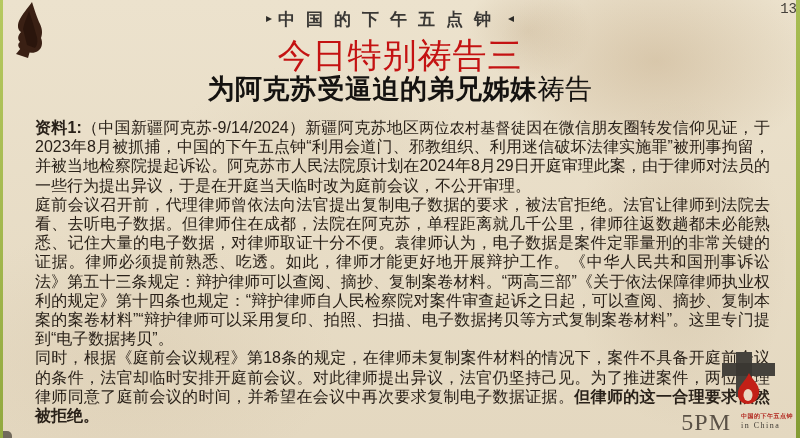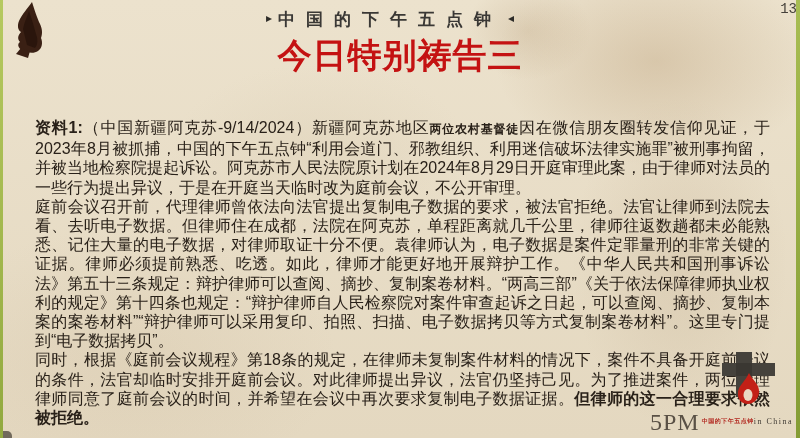--- a/index.html
+++ b/index.html
@@ -25,42 +25,42 @@
     font-family:Liberation Mono, monospace; z-index:5;}
 
   .banner{ position:absolute; top:8px; left:0; width:780px; text-align:center; z-index:4;
     color:#3a3835; font-family:"Liberation Serif","DejaVu Serif",serif; }
   .banner .arrow{ font-size:12px; vertical-align:3px; color:#2e2c29; }
   .banner .text{ font-size:17px; font-weight:700; letter-spacing:11px; margin:0 2px; }
 
   .pray-icon{ position:absolute; left:7px; top:1px; z-index:4; }
 
   .title{ position:absolute; top:33px; left:0; width:800px; text-align:center;
-    font-size:34px; font-weight:700; color:#c41212; letter-spacing:1px; z-index:4;
+    font-size:34px; font-weight:400; color:#c41212; letter-spacing:1px; z-index:4;
     font-family:"Liberation Sans", sans-serif; }
   .subtitle{ position:absolute; top:71px; left:0; width:800px; text-align:center;
     font-size:27px; color:#141210; letter-spacing:0.5px; z-index:4; }
   .subtitle .strong{ font-weight:900; }
   .subtitle .normal{ font-weight:500; }
 
   .body-text{ position:absolute; left:35px; top:118px; width:735px; z-index:3;
     font-size:16px; line-height:19.2px; color:#292119; text-align:justify;
     text-justify:inter-ideograph; letter-spacing:0; }
   .body-text p{ margin:0; }
   .lead-label{ font-weight:800;margin-top:8px; }
-  .big-bold{ font-weight:700; font-size:12px; line-height:19.2px; }
+  .big-bold{ font-weight:400; font-size:15px; line-height:19.2px; }
   .end-bold{ font-weight:800; }
 
   .cross-group{ position:absolute; left:720px; top:350px; width:60px; height:60px; z-index:5; }
   .flame{ position:absolute; left:736px; top:373px; z-index:6; }
 
   .logo{ position:absolute; right:7px; bottom:5px; z-index:5; display:flex; align-items:center; }
   .logo .brand{ font-family:"Liberation Serif","DejaVu Serif",serif; font-size:24px;
     color:#59504563; color:#5a5146; line-height:22px; letter-spacing:1px; }
-  .logo .tag{ display:flex; flex-direction:row; margin-left:2px; padding-bottom:2px; }
+  .logo .tag{ display:flex; flex-direction:column; margin-left:10px; padding-bottom:2px; }
   .logo .tag-cn{ font-size:6px; color:#b2271f; letter-spacing:0.5px; white-space:nowrap;
     font-weight:700; }
   .logo .tag-en{ font-size:8px; color:#3f3a33; letter-spacing:1.5px;
     font-family:"Liberation Serif","DejaVu Serif",serif; white-space:nowrap; }
 </style>
 </head>
 <body>
 
 <div class="stage">
 
@@ -79,20 +79,23 @@
   <div class="banner">
     <span class="arrow">▸</span>
     <span class="text">中国的下午五点钟</span>
     <span class="arrow">◂</span>
   </div>
 
   <div class="page-number">13</div>
 
   <div class="title">今日特别祷告三</div>
 
+  <div class="subtitle">
+    <span class="strong">为阿克苏受逼迫的弟兄姊妹</span><span class="normal">祷告</span>
+  </div>
 
   <div class="body-text">
     <p><span class="lead-label">资料1:</span><span>（中国新疆阿克苏-9/14/2024）新疆阿克苏地区</span><span class="big-bold">两位农村基督徒</span><span>因在微信朋友圈转发信仰见证，于2023年8月被抓捕，中国的下午五点钟“利用会道门、邪教组织、利用迷信破坏法律实施罪”被刑事拘留，并被当地检察院提起诉讼。阿克苏市人民法院原计划在2024年8月29日开庭审理此案，由于律师对法员的一些行为提出异议，于是在开庭当天临时改为庭前会议，不公开审理。</span></p>
     <p>庭前会议召开前，代理律师曾依法向法官提出复制电子数据的要求，被法官拒绝。法官让律师到法院去看、去听电子数据。但律师住在成都，法院在阿克苏，单程距离就几千公里，律师往返数趟都未必能熟悉、记住大量的电子数据，对律师取证十分不便。袁律师认为，电子数据是案件定罪量刑的非常关键的证据。律师必须提前熟悉、吃透。如此，律师才能更好地开展辩护工作。《中华人民共和国刑事诉讼法》第五十三条规定：辩护律师可以查阅、摘抄、复制案卷材料。“两高三部”《关于依法保障律师执业权利的规定》第十四条也规定：“辩护律师自人民检察院对案件审查起诉之日起，可以查阅、摘抄、复制本案的案卷材料”“辩护律师可以采用复印、拍照、扫描、电子数据拷贝等方式复制案卷材料”。这里专门提到“电子数据拷贝”。</p>
     <p><span>同时，根据《庭前会议规程》第18条的规定，在律师未复制案件材料的情况下，案件不具备开庭前会议的条件，法官却临时安排开庭前会议。对此律师提出异议，法官仍坚持己见。为了推进案件，两位代理律师同意了庭前会议的时间，并希望在会议中再次要求复制电子数据证据。</span><span class="end-bold">但律师的这一合理要求依然被拒绝。</span></p>
   </div>
 
   <div class="cross-group">
     <svg width="60" height="60" viewBox="0 0 60 60">
       <rect x="16" y="2" width="16" height="45" fill="#45423c"></rect>

